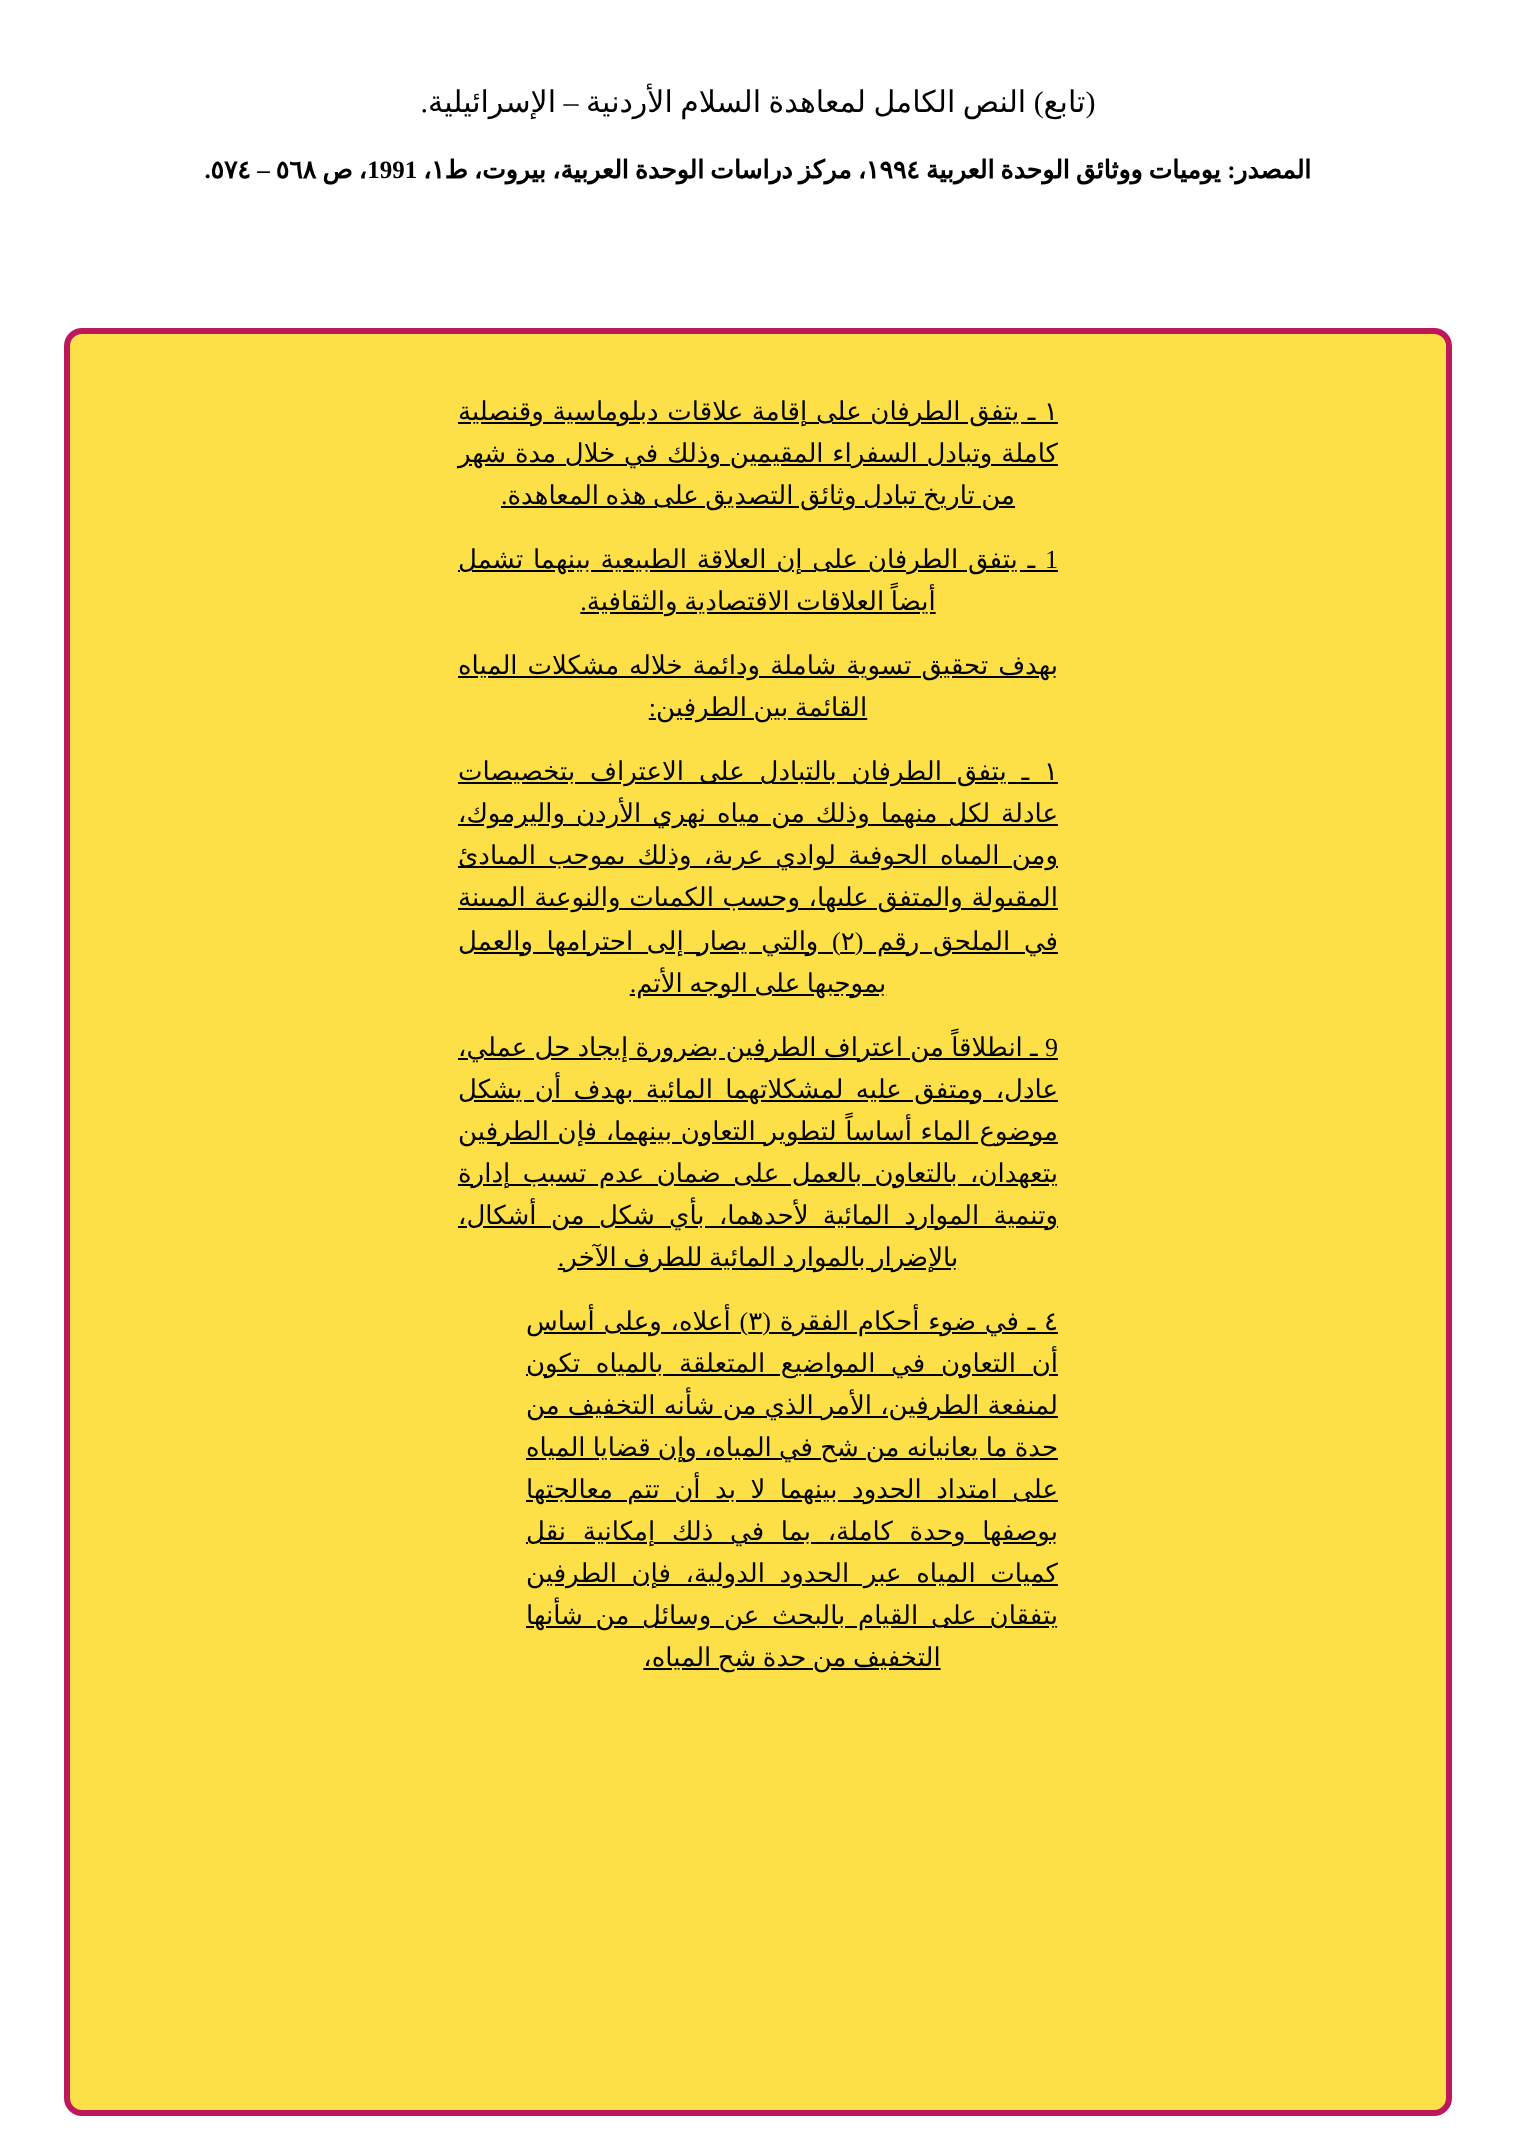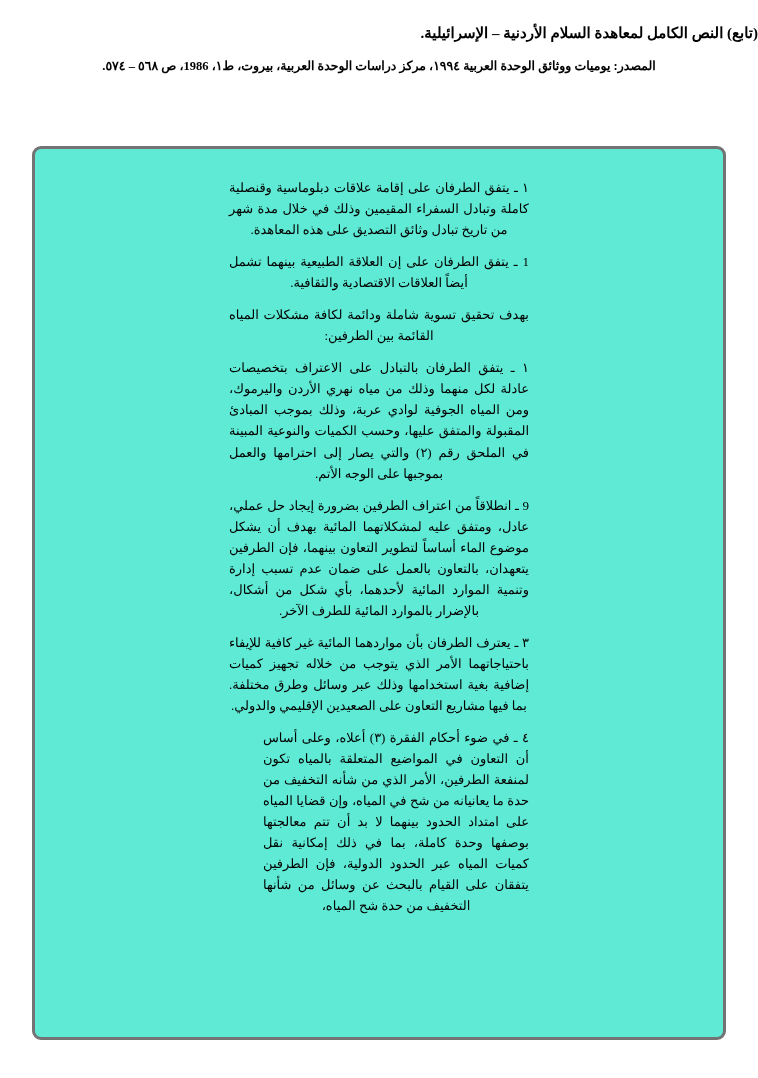--- a/index.html
+++ b/index.html
@@ -20,41 +20,41 @@
     height: 1078px;
     box-sizing: border-box;
     padding: 0;
     position: relative;
   }
   .header {
     text-align: center;
     direction: rtl;
   }
   .header-title {
-    font-weight: bold;
+    font-weight: normal;
     font-size: 15px;
-    margin-top: 24px;
+    margin-top: 42px;
     letter-spacing: 0px;
-    text-align: right;
   }
   .header-source {
     font-weight: bold;
     font-size: 12.5px;
     margin-top: 16px;
   }
   .frame {
     position: absolute;
     top: 122px;
     right: 32px;
     left: 32px;
     bottom: 62px;
-    border: 3px solid #737373;
+    border: 3px solid #be185d;
     border-radius: 9px;
     box-sizing: border-box;
-    background: #5eead4;
+    background: #fde047;
+    text-decoration: underline;
   }
   .content {
     direction: rtl;
     text-align: justify;
     text-align-last: center;
     padding: 28px 0 0 0;
     margin: 0 auto;
     width: 300px;
     font-size: 13px;
     line-height: 1.62;
@@ -72,28 +72,27 @@
     margin-bottom: 9px;
   }
 </style>
 </head>
 <body>
 
 <div class="page">
 
   <div class="header">
     <div class="header-title">(تابع) النص الكامل لمعاهدة السلام الأردنية – الإسرائيلية.</div>
-    <div class="header-source">المصدر: يوميات ووثائق الوحدة العربية ١٩٩٤، مركز دراسات الوحدة العربية، بيروت، ط١، 1986، ص ٥٦٨ – ٥٧٤.</div>
+    <div class="header-source">المصدر: يوميات ووثائق الوحدة العربية ١٩٩٤، مركز دراسات الوحدة العربية، بيروت، ط١، 1991، ص ٥٦٨ – ٥٧٤.</div>
   </div>
 
   <div class="frame">
     <div class="content">
       <p class="para">١ ـ يتفق الطرفان على إقامة علاقات دبلوماسية وقنصلية كاملة وتبادل السفراء المقيمين وذلك في خلال مدة شهر من تاريخ تبادل وثائق التصديق على هذه المعاهدة.</p>
       <p class="para">1 ـ يتفق الطرفان على إن العلاقة الطبيعية بينهما تشمل أيضاً العلاقات الاقتصادية والثقافية.</p>
-      <p class="para">بهدف تحقيق تسوية شاملة ودائمة لكافة مشكلات المياه القائمة بين الطرفين:</p>
+      <p class="para">بهدف تحقيق تسوية شاملة ودائمة خلاله مشكلات المياه القائمة بين الطرفين:</p>
       <p class="para">١ ـ يتفق الطرفان بالتبادل على الاعتراف بتخصيصات عادلة لكل منهما وذلك من مياه نهري الأردن واليرموك، ومن المياه الجوفية لوادي عربة، وذلك بموجب المبادئ المقبولة والمتفق عليها، وحسب الكميات والنوعية المبينة في الملحق رقم (٢) والتي يصار إلى احترامها والعمل بموجبها على الوجه الأتم.</p>
       <p class="para">9 ـ انطلاقاً من اعتراف الطرفين بضرورة إيجاد حل عملي، عادل، ومتفق عليه لمشكلاتهما المائية بهدف أن يشكل موضوع الماء أساساً لتطوير التعاون بينهما، فإن الطرفين يتعهدان، بالتعاون بالعمل على ضمان عدم تسبب إدارة وتنمية الموارد المائية لأحدهما، بأي شكل من أشكال، بالإضرار بالموارد المائية للطرف الآخر.</p>
-      <p class="para">٣ ـ يعترف الطرفان بأن مواردهما المائية غير كافية للإيفاء باحتياجاتهما الأمر الذي يتوجب من خلاله تجهيز كميات إضافية بغية استخدامها وذلك عبر وسائل وطرق مختلفة. بما فيها مشاريع التعاون على الصعيدين الإقليمي والدولي.</p>
       <p class="para">٤ ـ في ضوء أحكام الفقرة (٣) أعلاه، وعلى أساس أن التعاون في المواضيع المتعلقة بالمياه تكون لمنفعة الطرفين، الأمر الذي من شأنه التخفيف من حدة ما يعانيانه من شح في المياه، وإن قضايا المياه على امتداد الحدود بينهما لا بد أن تتم معالجتها بوصفها وحدة كاملة، بما في ذلك إمكانية نقل كميات المياه عبر الحدود الدولية، فإن الطرفين يتفقان على القيام بالبحث عن وسائل من شأنها التخفيف من حدة شح المياه،</p>
     </div>
   </div>
 
 </div>
 
 </body></html>

